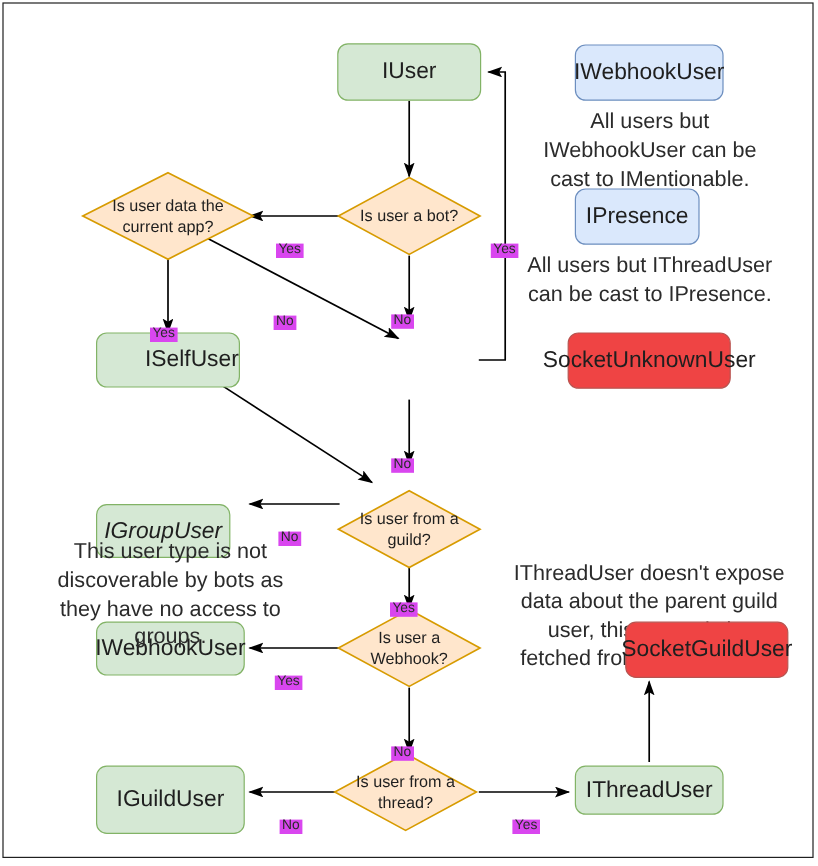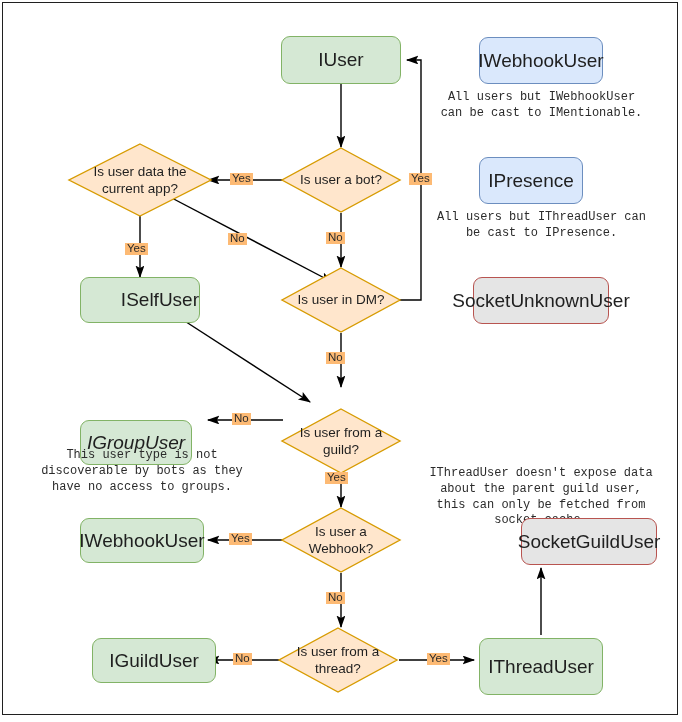--- a/index.html
+++ b/index.html
@@ -46,21 +46,21 @@
     color: #1f1f1f;
     line-height: 1.25;
   }
   .box {
     border-radius: 9px;
     border-width: 1.3px;
     border-style: solid;
   }
   .box.green  { background: #d5e8d4; border-color: #82b366; }
   .box.blue   { background: #dae8fc; border-color: #6c8ebf; }
-  .box.red    { background: #e5e5e5; border-color: #b85450; }
+  .box.red    { background: #ef4444; border-color: #b85450; }
   .diamond-wrap {
     position: absolute;
   }
   .diamond-wrap svg {
     position: absolute;
     left: 0;
     top: 0;
     overflow: visible;
   }
   .diamond-label {
@@ -76,32 +76,32 @@
     font-size: 13.5px;
     color: #1f1f1f;
     line-height: 1.28;
     padding: 0 14px;
     box-sizing: border-box;
   }
   .edge-label {
     position: absolute;
     font-size: 11.5px;
     color: #2b2b2b;
-    background: #fdba74;
+    background: #d946ef;
     padding: 0 2px;
     line-height: 1;
     white-space: nowrap;
+    margin-top: 30px;
   }
   .note {
     position: absolute;
-    font-size: 12px;
+    font-size: 18px;
     color: #2b2b2b;
     text-align: center;
     line-height: 1.32;
-    font-family: Liberation Mono, monospace;
   }
 </style>
 </head>
 <body>
 
 <div id="canvas">
   <div id="frame"></div>
 
   <svg id="wires" viewBox="0 0 682 722" xmlns="http://www.w3.org/2000/svg">
     <defs>
@@ -156,26 +156,20 @@
     <svg width="144" height="74" viewBox="0 0 144 74">
         <polygon points="72,1 143,37 72,73 1,37" fill="#ffe6cc" stroke="#d79b00" stroke-width="1.4"></polygon>
       </svg>
     <div class="diamond-label" style="padding:0 18px;">Is user data the current app?</div>
   </div>
 
   <div class="node box green" style="left:80px; top:277px; width:120px; height:46px;justify-content:flex-end;">
     <span>ISelfUser</span>
   </div>
 
-  <div class="diamond-wrap" style="left:281px; top:267px; width:120px; height:66px;">
-    <svg width="120" height="66" viewBox="0 0 120 66">
-        <polygon points="60,1 119,33 60,65 1,33" fill="#ffe6cc" stroke="#d79b00" stroke-width="1.4"></polygon>
-      </svg>
-    <div class="diamond-label" style="padding:0 6px;">Is user in DM?</div>
-  </div>
 
   <div class="node box green" style="left:80px; top:420px; width:112px; height:45px;font-style:italic;">
     <span>IGroupUser</span>
   </div>
 
   <div class="diamond-wrap" style="left:281px; top:408px; width:120px; height:66px;">
     <svg width="120" height="66" viewBox="0 0 120 66">
         <polygon points="60,1 119,33 60,65 1,33" fill="#ffe6cc" stroke="#d79b00" stroke-width="1.4"></polygon>
       </svg>
     <div class="diamond-label">Is user from a guild?</div>
@@ -185,32 +179,32 @@
     <span>IWebhookUser</span>
   </div>
 
   <div class="diamond-wrap" style="left:281px; top:507px; width:120px; height:66px;">
     <svg width="120" height="66" viewBox="0 0 120 66">
         <polygon points="60,1 119,33 60,65 1,33" fill="#ffe6cc" stroke="#d79b00" stroke-width="1.4"></polygon>
       </svg>
     <div class="diamond-label">Is user a Webhook?</div>
   </div>
 
-  <div class="node box green" style="left:80px; top:638px; width:124px; height:45px;margin-left:12px;">
+  <div class="node box green" style="left:80px; top:638px; width:124px; height:57px;">
     <span>IGuildUser</span>
   </div>
 
   <div class="diamond-wrap" style="left:278px; top:627px; width:120px; height:66px;">
     <svg width="120" height="66" viewBox="0 0 120 66">
         <polygon points="60,1 119,33 60,65 1,33" fill="#ffe6cc" stroke="#d79b00" stroke-width="1.4"></polygon>
       </svg>
     <div class="diamond-label">Is user from a thread?</div>
   </div>
 
-  <div class="node box green" style="left:479px; top:638px; width:124px; height:57px;text-align:center;">
+  <div class="node box green" style="left:479px; top:638px; width:124px; height:41px;text-align:center;">
     <span>IThreadUser</span>
   </div>
 
   <div class="node box blue" style="left:479px; top:37px; width:124px; height:47px;">
     <span>IWebhookUser</span>
   </div>
   <div class="note" style="left:437px; top:90px; width:209px;">All users but IWebhookUser can be cast to IMentionable.</div>
 
   <div class="node box blue" style="left:479px; top:157px; width:104px; height:47px;">
     <span>IPresence</span>

